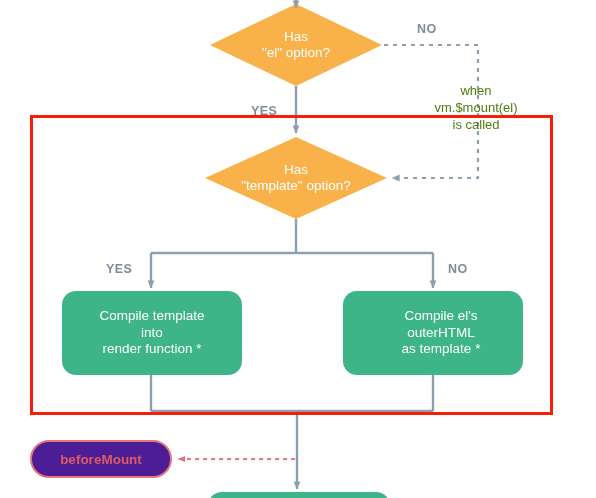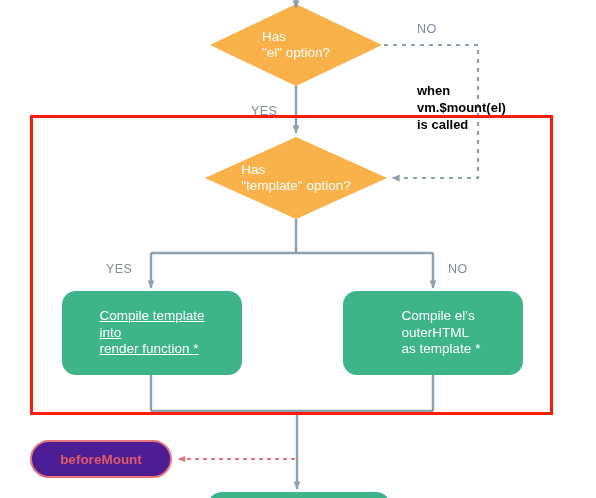--- a/index.html
+++ b/index.html
@@ -22,47 +22,47 @@
     left: 0;
     top: 0;
     width: 596px;
     height: 498px;
   }
   .node-text {
     position: absolute;
     display: flex;
     align-items: center;
     justify-content: center;
-    text-align: left;
+    text-align: center;
     color: #ffffff;
     font-weight: 400;
     pointer-events: none;
     line-height: 1.22;
     white-space: pre-line;
   }
   .diamond-label {
     font-size: 13.5px;
   }
   .box-label {
     font-size: 13.5px;
   }
   .edge-label {
     position: absolute;
     color: #7f8c9b;
     font-size: 12.5px;
-    font-weight: normal;
+    font-weight: bold;
     letter-spacing: 0.4px;
     white-space: nowrap;
   }
   .note-label {
     position: absolute;
-    color: #000000;
+    color: #4d7c0f;
     font-size: 13px;
-    font-weight: bold;
-    text-align: left;
+    font-weight: normal;
+    text-align: center;
     line-height: 1.3;
     white-space: pre-line;
   }
   .pill {
     position: absolute;
     display: flex;
     align-items: center;
     justify-content: center;
     box-sizing: border-box;
     border: 2px solid #e8747c;
@@ -136,21 +136,21 @@
 
     <path d="M295,459 L178,459" fill="none" stroke="#e8747c" stroke-width="2" stroke-dasharray="4 4" marker-end="url(#arrow-red)"></path>
   </svg>
 
   <div class="node-text diamond-label" style="left:214px; top:8px; width:164px; height:74px;">Has
 "el" option?</div>
 
   <div class="node-text diamond-label" style="left:208px; top:141px; width:176px; height:74px;">Has
 "template" option?</div>
 
-  <div class="node-text box-label" style="left:62px; top:291px; width:180px; height:84px;text-decoration:underline;">Compile template
+  <div class="node-text box-label" style="left:62px; top:291px; width:180px; height:84px;">Compile template
 into
 render function *</div>
 
   <div class="node-text box-label" style="left:343px; top:291px; width:196px; height:84px;">Compile el's
 outerHTML
 as template *</div>
 
   <div class="edge-label" style="left:417px; top:22px;">NO</div>
 
   <div class="edge-label" style="left:251px; top:104px;">YES</div>

